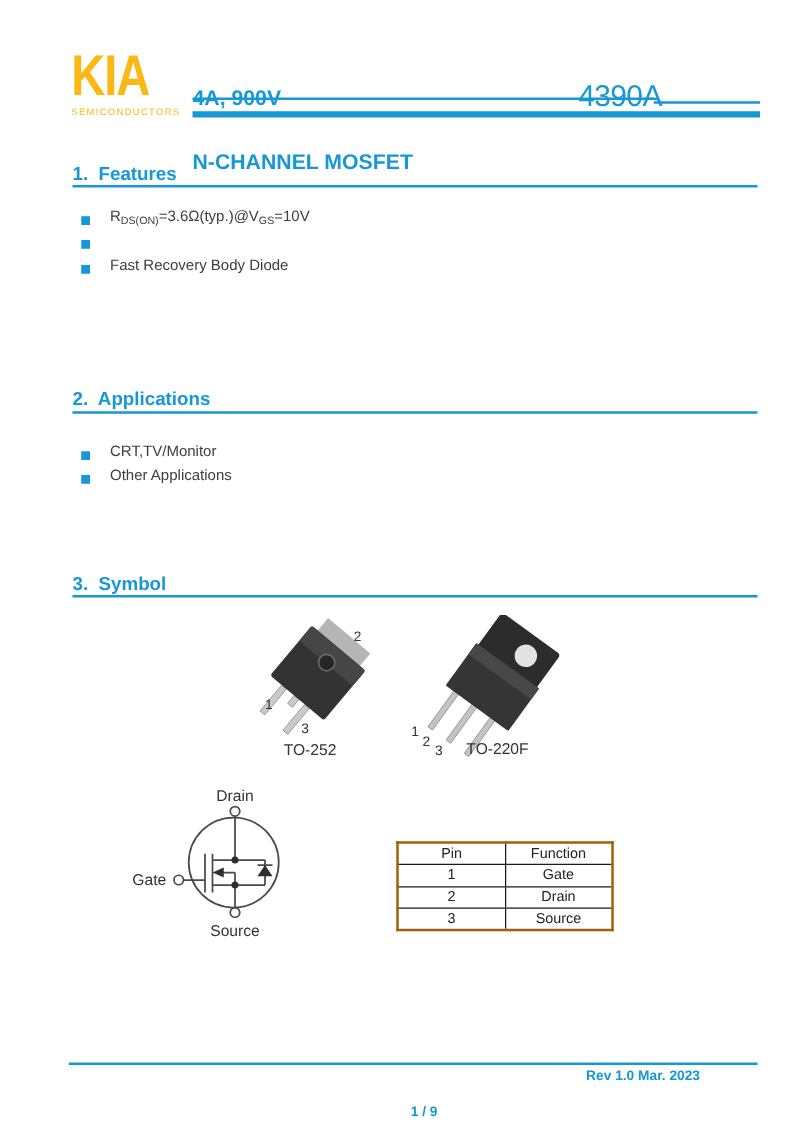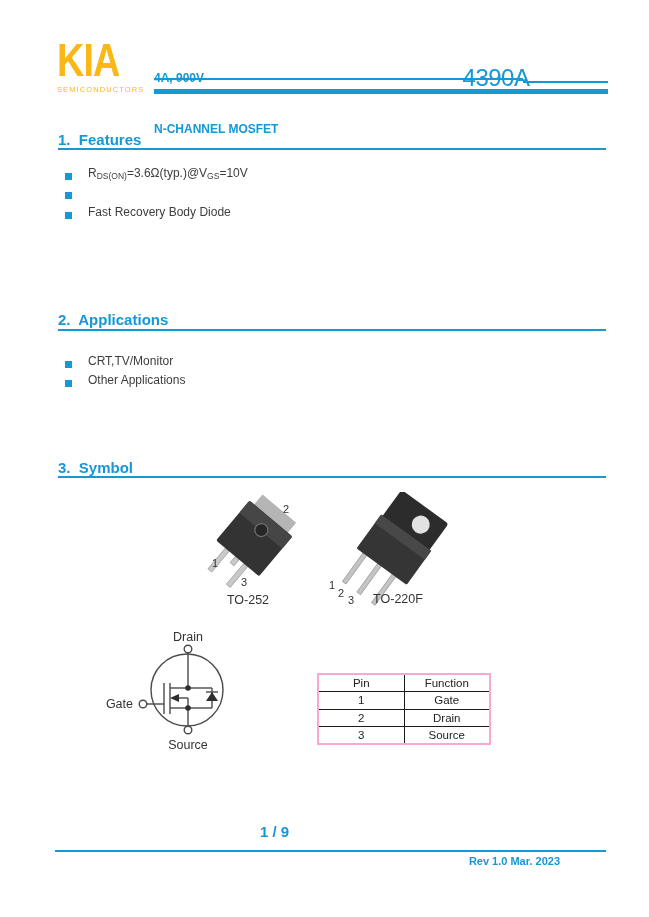--- a/index.html
+++ b/index.html
@@ -11,44 +11,44 @@
   *{box-sizing:border-box;margin:0;padding:0}
   html,body{background:#fff}
   body{width:649px;height:917px;font-family:"Liberation Sans",sans-serif;}
   .page{position:relative;width:649px;height:917px;background:#fff;overflow:hidden}
   .abs{position:absolute}
 
   
   .logo-text{left:57px;top:37px;font-size:46px;font-weight:700;color:var(--logo);
     letter-spacing:-1px;line-height:1;transform:scaleX(.82);transform-origin:left top}
   .logo-sub{left:57px;top:85px;font-size:7.5px;font-weight:400;color:var(--logo);letter-spacing:1.1px}
-  .subtitle{left:154px;top:36px;color:var(--accent);font-weight:700;font-size:12px;line-height:17px;white-space:pre}
+  .subtitle{left:154px;top:36px;color:var(--accent);font-weight:700;font-size:17px;line-height:17px;white-space:pre}
   .part-number{left:400px;top:64px;width:192px;text-align:center;font-size:24px;color:var(--accent);letter-spacing:-.5px}
   .rule{background:var(--accent)}
   .rule-a{left:154px;top:78px;width:369px;height:2px}
   .rule-b{left:523px;top:81px;width:85px;height:2px}
   .rule-thick{left:154px;top:89px;width:454px;height:5px}
 
   
   .sec-title{left:58px;font-size:15px;font-weight:700;color:var(--accent);white-space:pre;line-height:15px}
   .sec-rule{left:58px;width:548px;height:2px;background:var(--accent)}
   .bullet-list{left:65px}
   .bullet-row{display:flex;align-items:flex-end;height:19.6px}
   .bullet-sq{width:7px;height:7px;background:var(--accent);margin-right:16px;flex:0 0 auto}
   .bullet-text{font-size:12px;color:var(--body-text);white-space:pre}
   .bullet-text sub{font-size:8.5px;vertical-align:baseline;position:relative;bottom:-2px}
 
   
-  .pin-table{left:317px;top:673px;border-collapse:collapse;border:2px solid #f9a8d4}
+  .pin-table{left:317px;top:673px;border-collapse:collapse;border:2px solid #a16207}
   .pin-table td{border:1px solid #1b1b1b;width:86px;height:17.6px;text-align:center;
     font-size:11.5px;color:#222;padding:0 2px}
 
   
   .footer-rule{left:55px;top:850px;width:551px;height:2px;background:var(--accent)}
-  .page-number{left:260px;top:823px;width:90px;text-align:left;font-size:15px;font-weight:700;color:var(--accent)}
+  .page-number{left:260px;top:884px;width:90px;text-align:right;font-size:11px;font-weight:700;color:var(--accent)}
   .revision{left:420px;top:855px;width:140px;text-align:right;font-size:11px;font-weight:700;color:var(--accent)}
 
   svg text{font-family:"Liberation Sans",sans-serif}
 </style>
 </head>
 <body>
 
 <div class="page">
 
   <header>

